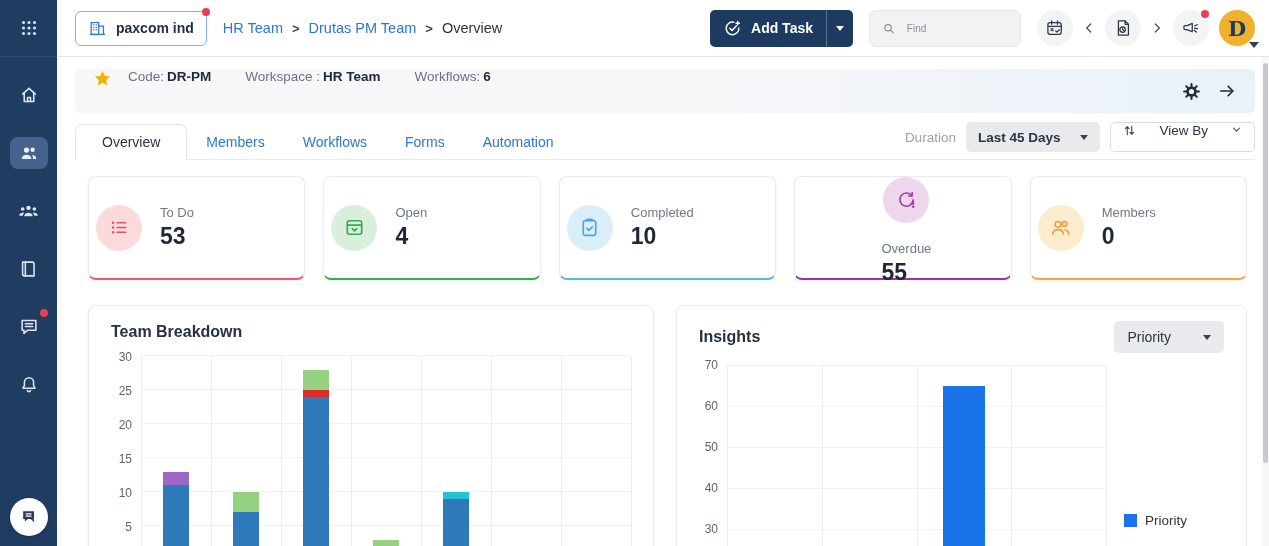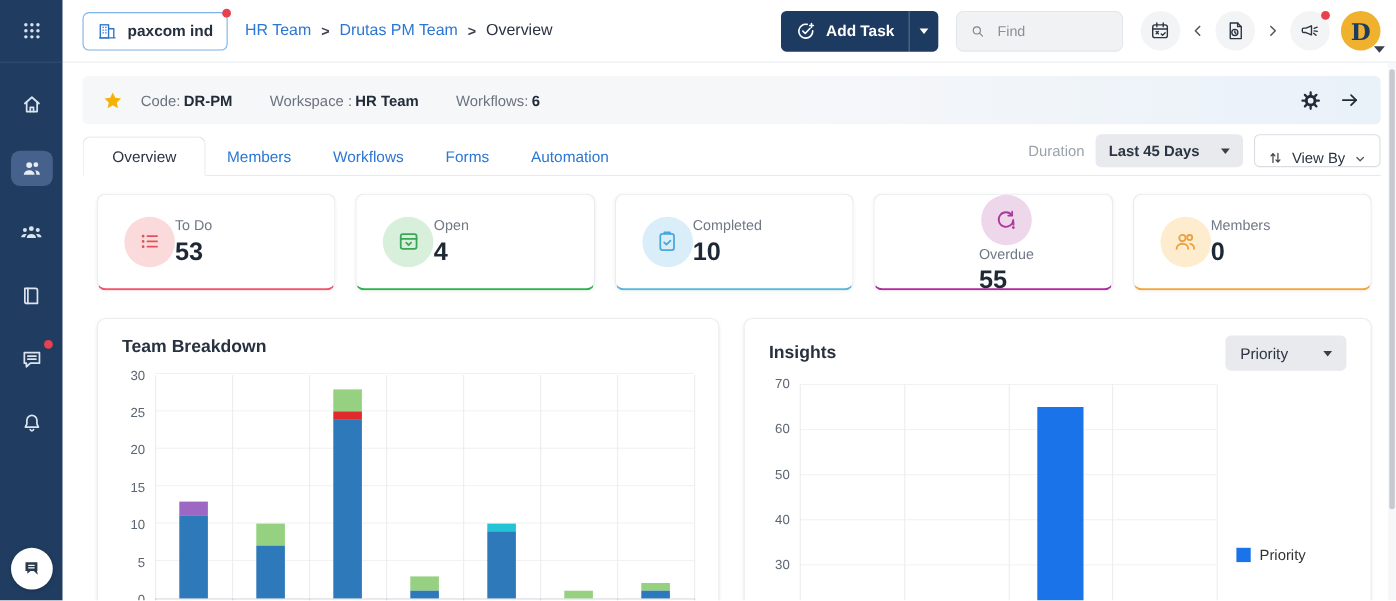--- a/index.html
+++ b/index.html
@@ -26,49 +26,49 @@
   .crumbs{display:flex;gap:9px;font-size:14.5px;align-items:center;margin-left:16px;}
   .crumb-link{color:#2b77d3;cursor:pointer;}
   .crumb-sep{color:#3c4350;font-weight:bold;font-size:13px;}
   .crumb-current{color:#2b3442;}
   .tb-right{margin-left:auto;display:flex;align-items:center;gap:10px;}
   .add-task{display:flex;background:#1d3a60;border-radius:5px;color:#fff;height:37px;cursor:pointer;}
   .add-main{display:flex;align-items:center;gap:9px;padding:0 13px;font-size:14px;font-weight:bold;}
   .add-split{width:27px;display:flex;align-items:center;justify-content:center;border-left:1px solid rgba(255,255,255,.28);}
   .caret-down{width:0;height:0;border-left:4.5px solid transparent;border-right:4.5px solid transparent;border-top:5.5px solid #fff;}
   .find{display:flex;align-items:center;gap:9px;background:#f0f2f4;border:1px solid #e3e6ea;border-radius:7px;height:37px;width:152px;padding:0 12px;margin:0 6px;}
-  .find input{border:none;background:transparent;outline:none;font-size:13px;color:#4c1d95;width:100%;font-family:inherit;}
+  .find input{border:none;background:transparent;outline:none;font-size:10px;color:#4c1d95;width:100%;font-family:inherit;}
   .find input::placeholder{color:#8b9097;}
   .icon-circ{width:36px;height:36px;border-radius:50%;background:#f3f4f6;display:flex;align-items:center;justify-content:center;position:relative;cursor:pointer;}
   .icon-circ .dot{top:0;right:0;}
   .chev{display:flex;cursor:pointer;margin:0 -2px;}
   .avatar{width:36px;height:36px;border-radius:50%;background:#f0b22e;display:flex;align-items:center;justify-content:center;font-weight:bold;font-size:21px;color:#1d3a60;position:relative;cursor:pointer;font-family:"DejaVu Serif",serif;}
   .avatar .tri{position:absolute;bottom:-2px;right:-4px;width:0;height:0;border-left:5px solid transparent;border-right:5px solid transparent;border-top:6px solid #39404a;}
 
   
   .content{flex:1;overflow:hidden;position:relative;padding:12px 14px 0 18px;background:#fff;}
-  .band{height:44px;border-radius:5px;background:linear-gradient(90deg,#f6f7f9 55%,#e9f1f9);display:flex;align-items:center;padding:0 18px;font-size:13.5px;}
+  .band{height:44px;border-radius:5px;background:linear-gradient(90deg,#f6f7f9 55%,#e9f1f9);display:flex;padding:0 18px;font-size:13.5px;}
   .band .pair{color:#6a7380;margin-right:34px;white-space:nowrap;}
   .band .pair b{color:#222b38;margin-left:3px;}
   .band .star-wrap{margin-right:16px;display:flex;cursor:pointer;}
   .band-right{margin-left:auto;display:flex;align-items:center;gap:16px;}
   .band-right > span{display:flex;cursor:pointer;}
 
   .tabsrow{display:flex;align-items:flex-end;margin-top:9px;border-bottom:1px solid #e8eaee;}
   .tabs{display:flex;align-items:flex-end;}
   .tab{padding:9px 19px;font-size:14px;color:#2b77d3;cursor:pointer;white-space:nowrap;}
   .tab.active{background:#fff;border:1px solid #e0e3e8;border-bottom:1px solid #fff;border-radius:7px 7px 0 0;color:#2b3442;margin-bottom:-1px;padding:9px 26px;}
   .tabsrow-right{margin-left:auto;display:flex;align-items:center;gap:10px;padding-bottom:7px;}
   .dur-label{color:#9aa2ac;font-size:13.5px;}
   .dropdown{background:#e8eaee;border-radius:5px;height:30px;display:flex;align-items:center;gap:20px;padding:0 12px;font-size:13.5px;color:#2b3442;font-weight:bold;cursor:pointer;}
   .dropdown .caret-down{border-top-color:#3c4043;}
-  .viewby{background:#fff;border:1px solid #d9dde2;border-radius:5px;height:30px;display:flex;align-items:flex-end;gap:7px;padding:0 11px;font-size:13.5px;color:#2b3442;cursor:pointer;}
+  .viewby{background:#fff;border:1px solid #d9dde2;border-radius:5px;height:30px;display:flex;align-items:flex-start;gap:22px;padding:0 11px;font-size:13.5px;color:#2b3442;cursor:pointer;}
 
   .stats{display:flex;gap:18px;margin:16px 8px 0 13px;}
-  .stat{flex:1;background:#fff;border:1px solid #e9ebef;border-bottom-width:2px;border-bottom-style:solid;border-radius:8px;height:88px;display:flex;align-items:center;padding-left:24px;box-shadow:0 1px 3px rgba(20,30,50,.05);cursor:pointer;}
+  .stat{flex:1;background:#fff;border:1px solid #e9ebef;border-bottom-width:2px;border-bottom-style:solid;border-radius:8px;height:104px;display:flex;align-items:center;gap:18px;padding-left:7px;box-shadow:0 1px 3px rgba(20,30,50,.05);cursor:pointer;}
   .stat-icon{width:46px;height:46px;border-radius:50%;display:flex;align-items:center;justify-content:center;flex-shrink:0;}
   .stat-label{font-size:13px;color:#6f7884;}
   .stat-value{font-size:23px;font-weight:bold;color:#1f2835;margin-top:3px;}
 
   .charts{display:flex;gap:22px;margin:25px 8px 0 13px;align-items:flex-start;}
   .card{background:#fff;border:1px solid #e9ebef;border-radius:8px;box-shadow:0 1px 3px rgba(20,30,50,.05);}
   .tb-card{width:566px;height:340px;padding:17px 22px;}
   .in-card{flex:1;height:430px;padding:15px 22px;}
   .card-title{font-size:16px;font-weight:bold;color:#27313f;}
   .tb-chart{display:flex;margin-top:16px;}

